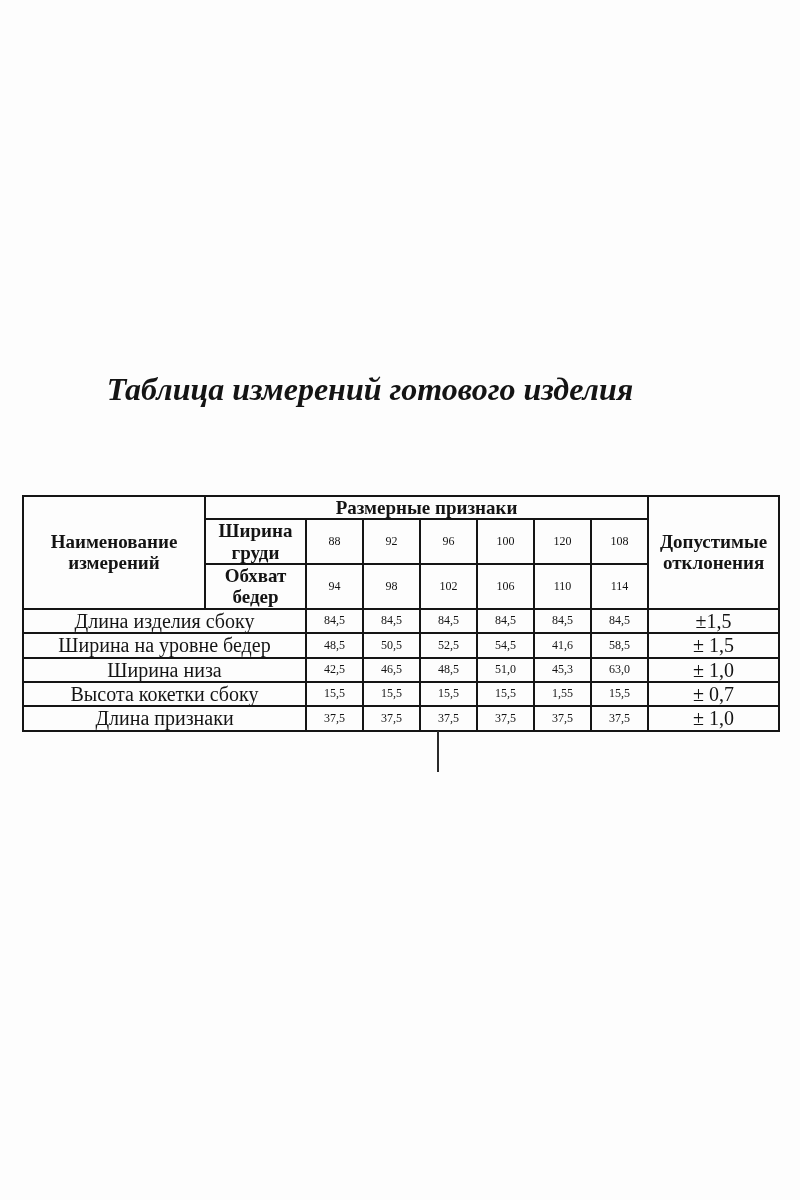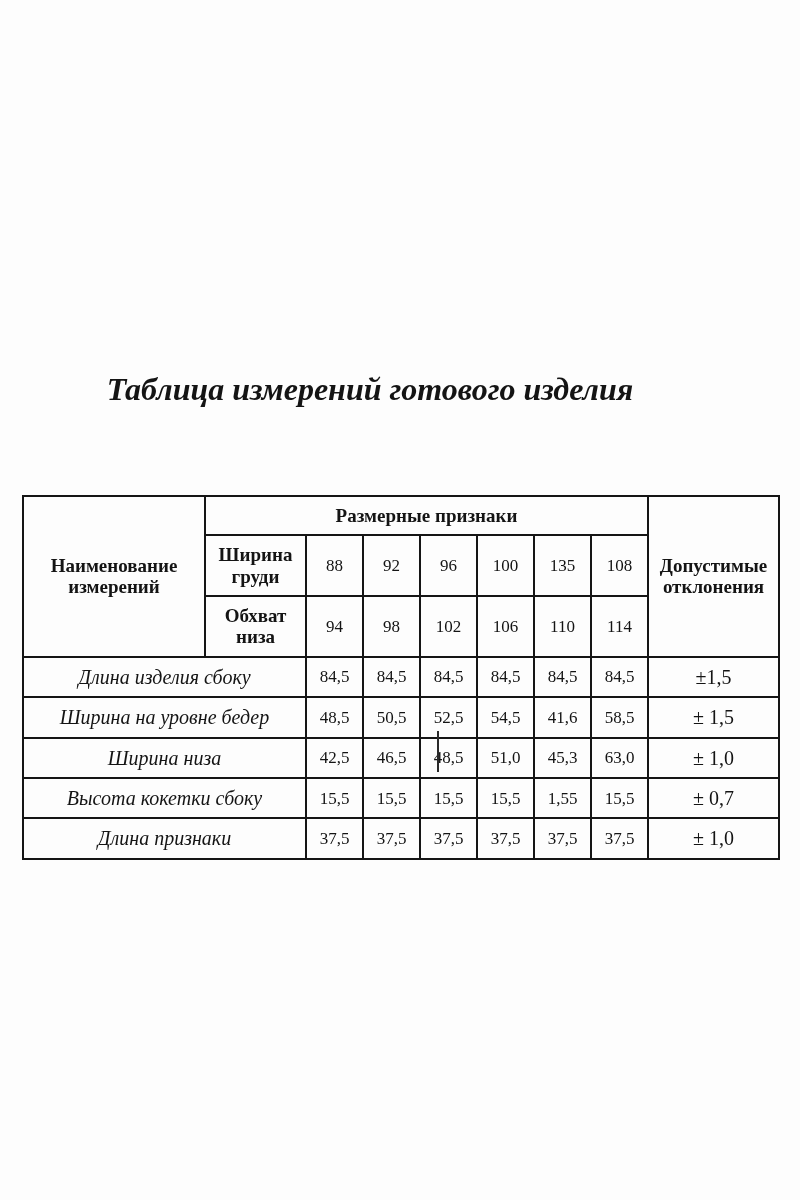--- a/index.html
+++ b/index.html
@@ -39,42 +39,41 @@
     top: 495px;
     width: 756px;
     border-collapse: collapse;
     table-layout: fixed;
     color: #141414;
   }
   table.size-table td {
     border: 2px solid #151515;
     text-align: center;
     vertical-align: middle;
-    padding: 8px;
+    padding: 0;
     line-height: 1.12;
     overflow: hidden;
     margin-left: 22px;
   }
   tr.hrow-1 td { height: 21px; }
   tr.hrow-2 td { height: 42px; }
   tr.hrow-3 td { height: 43px; }
   tr.drow  td { height: 19px; }
   td.bold-cell {
     font-weight: bold;
     font-size: 19px;
   }
   td.num-cell {
-    font-size: 17px;
+    font-size: 12px;
   }
   td.label-cell {
     font-size: 20px;
     text-align: left;
     padding-left: 6px;
     white-space: nowrap;
-    font-style: italic;
   }
   td.dev-cell {
     font-size: 20px;
   }
   .fold-mark {
     position: absolute;
     left: 437px;
     top: 731px;
     width: 2px;
     height: 41px;
@@ -107,25 +106,25 @@
         <td rowspan="3" class="bold-cell">Наименование измерений</td>
         <td colspan="7" class="bold-cell">Размерные признаки</td>
         <td rowspan="3" class="bold-cell">Допустимые отклонения</td>
       </tr>
       <tr class="hrow-2">
         <td class="bold-cell">Ширина груди</td>
         <td class="num-cell">88</td>
         <td class="num-cell">92</td>
         <td class="num-cell">96</td>
         <td class="num-cell">100</td>
-        <td class="num-cell">135</td>
+        <td class="num-cell">120</td>
         <td class="num-cell">108</td>
       </tr>
       <tr class="hrow-3">
-        <td class="bold-cell">Обхват низа</td>
+        <td class="bold-cell">Обхват бедер</td>
         <td class="num-cell">94</td>
         <td class="num-cell">98</td>
         <td class="num-cell">102</td>
         <td class="num-cell">106</td>
         <td class="num-cell">110</td>
         <td class="num-cell">114</td>
       </tr>
 
       <tr class="drow">
         <td colspan="2" class="label-cell">Длина изделия сбоку</td>

